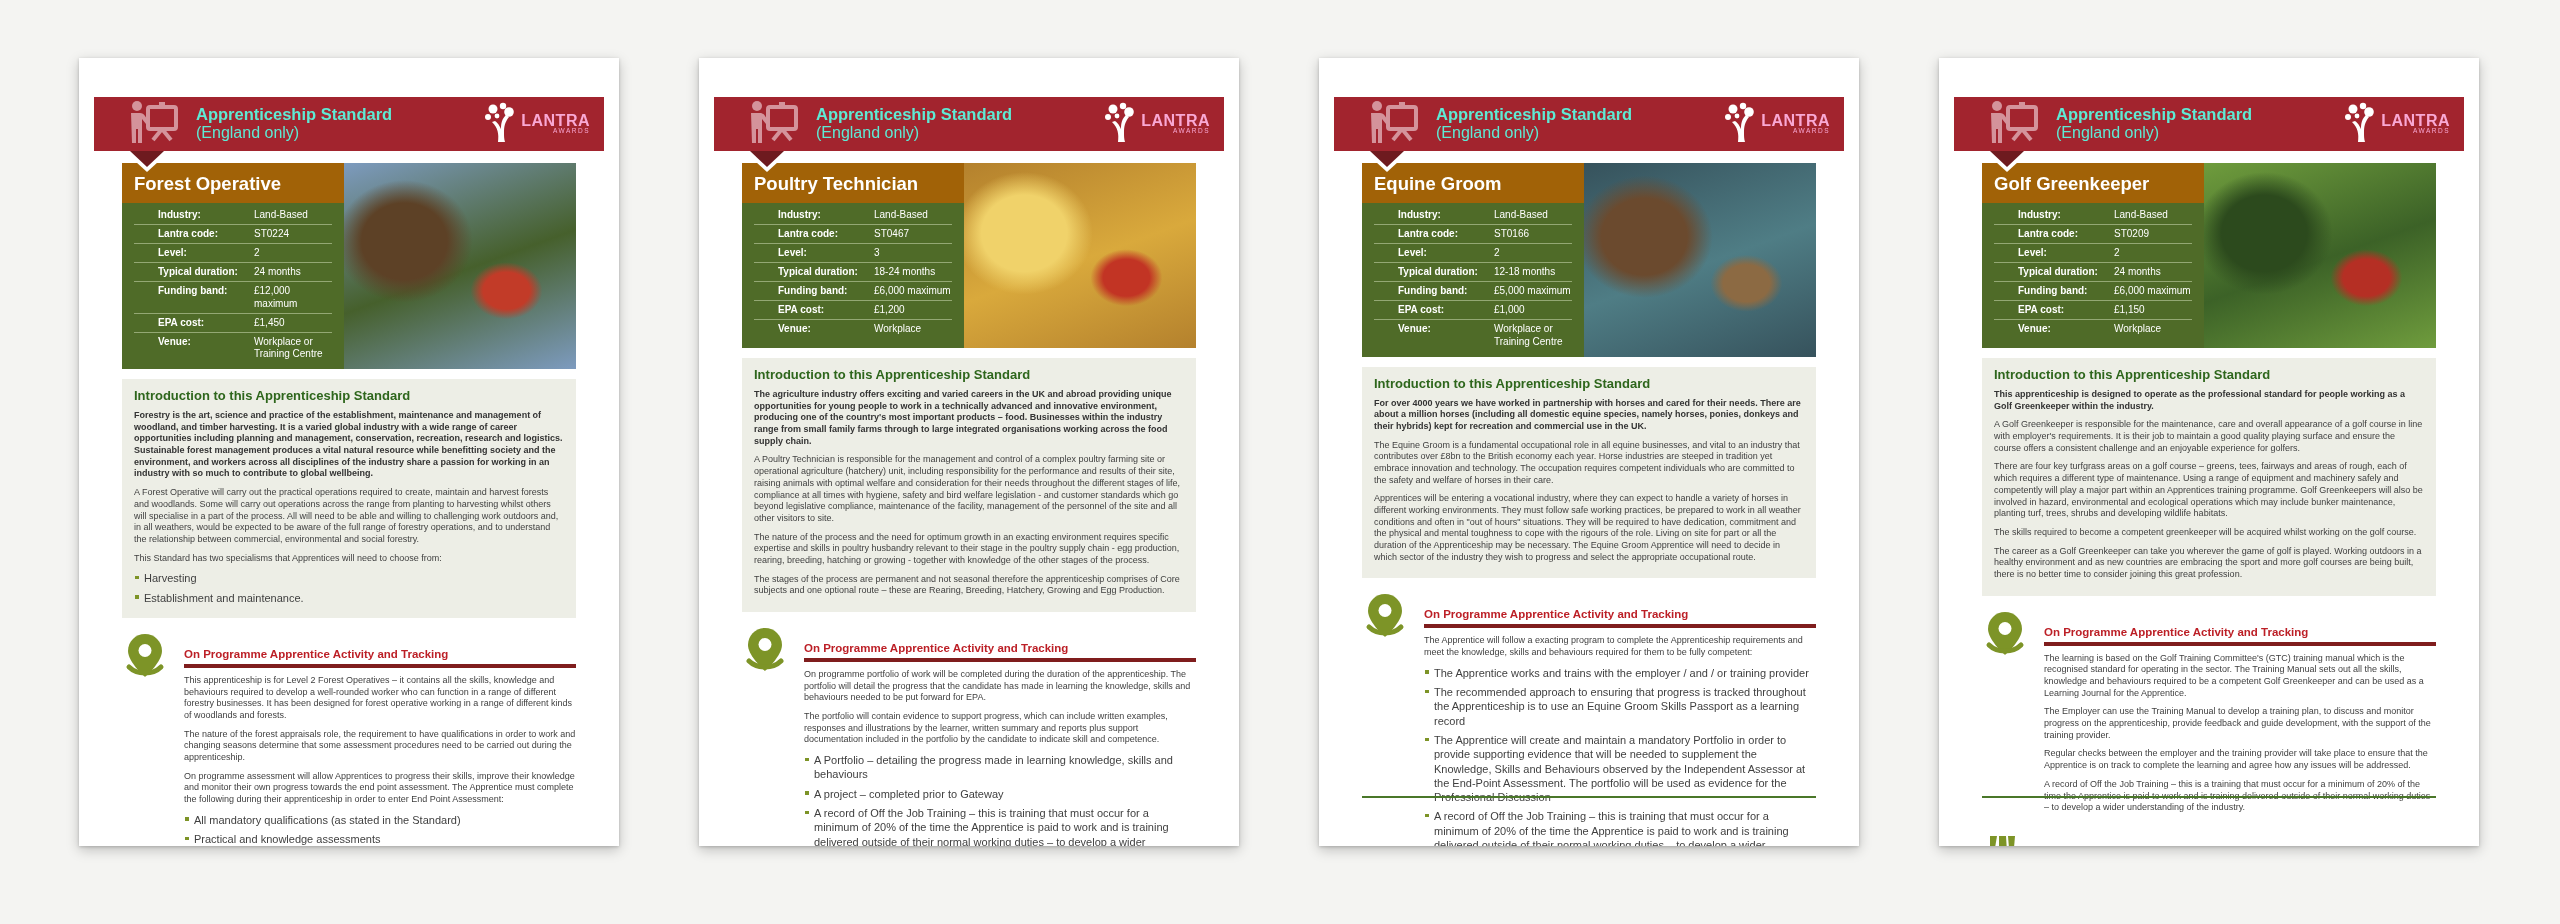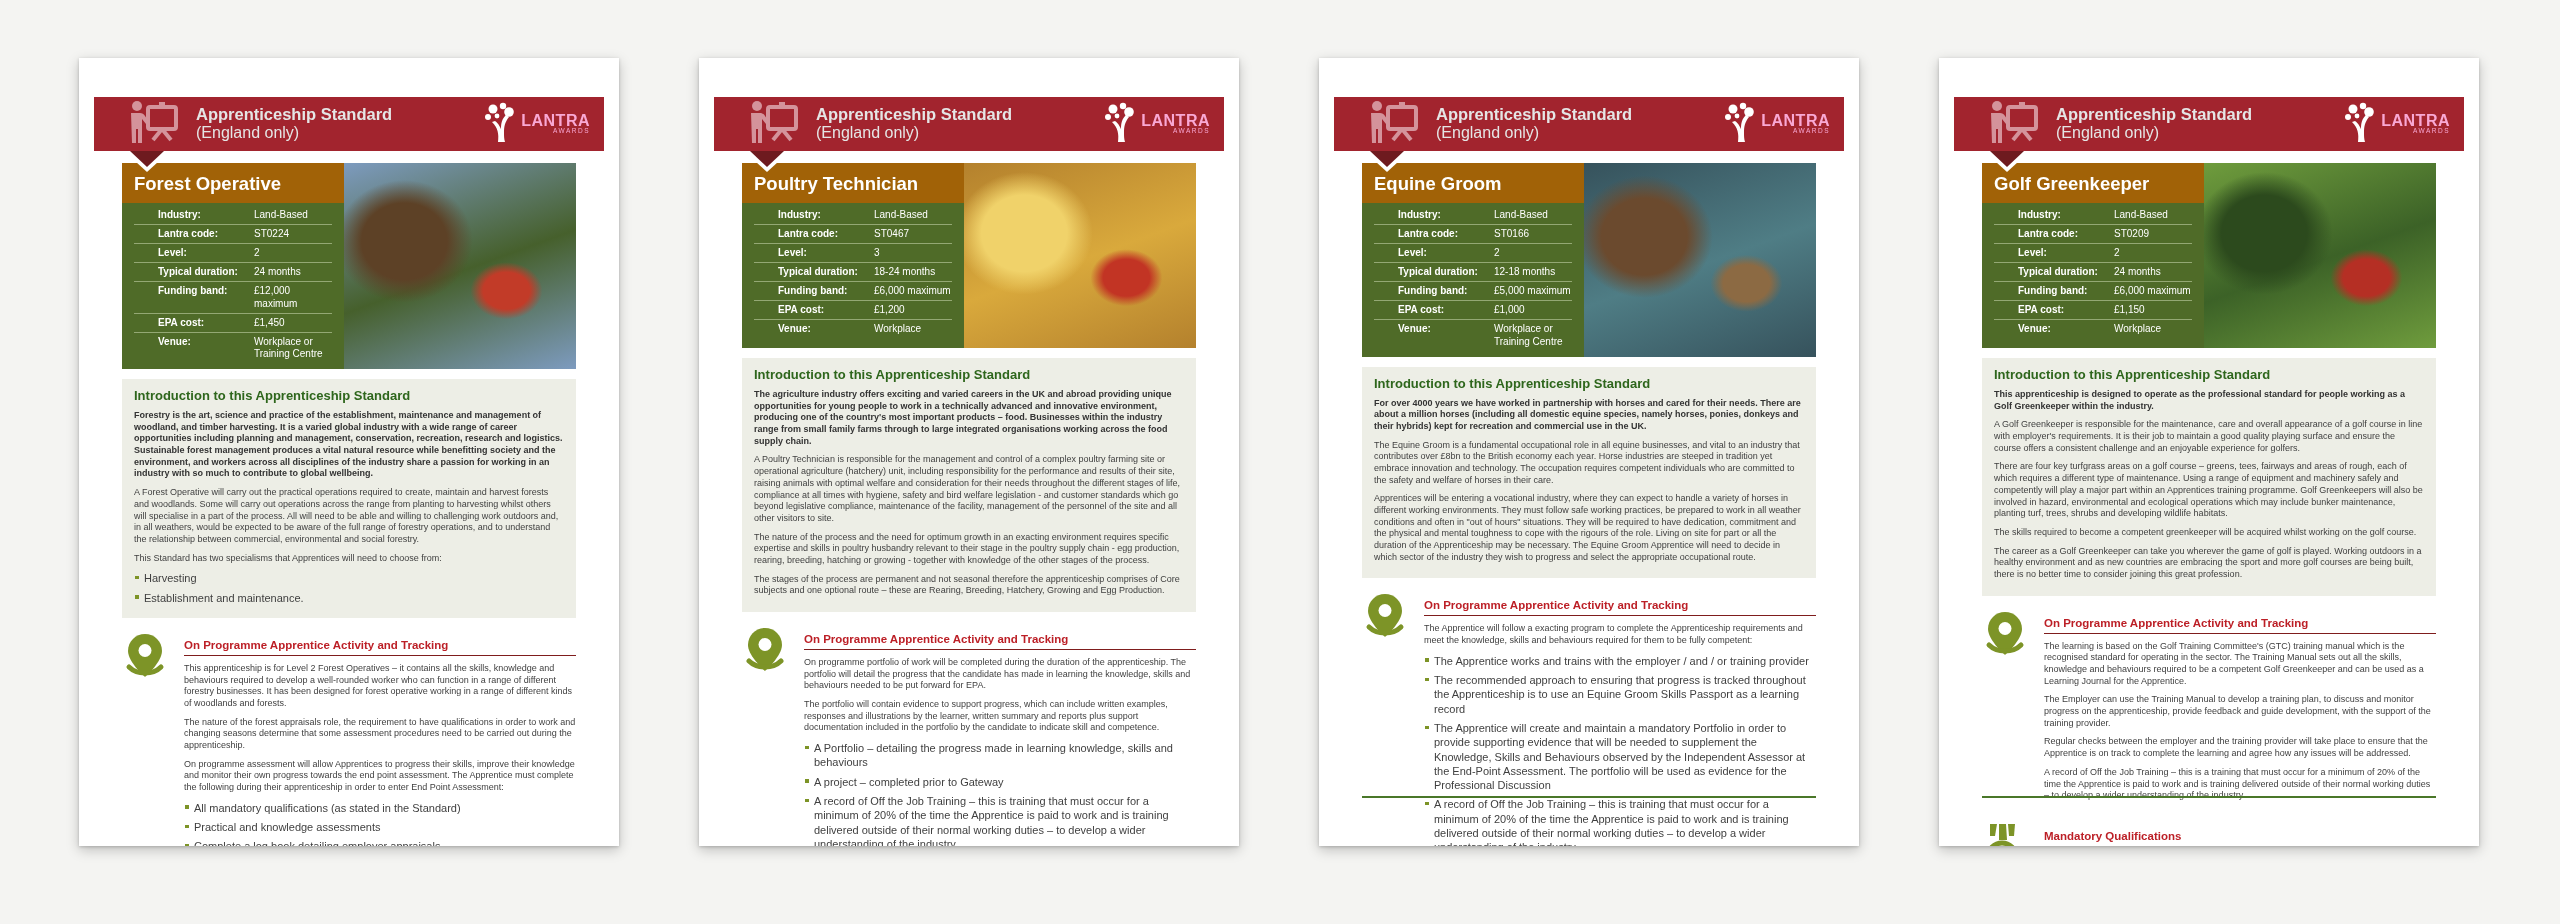--- a/index.html
+++ b/index.html
@@ -4,21 +4,21 @@
 <style>
   html,body{margin:0;padding:0;background:#f4f4f2;font-family:"Liberation Sans",sans-serif;}
   #canvas{position:relative;width:2560px;height:924px;overflow:hidden;background:#f4f4f2;}
   .page{position:absolute;top:58px;width:540px;height:788px;background:#ffffff;
         box-shadow:0 4px 12px rgba(0,0,0,.22),0 1px 3px rgba(0,0,0,.18);overflow:hidden;}
   .p0{left:79px}.p1{left:699px}.p2{left:1319px}.p3{left:1939px}
 
   
   .band{position:relative;margin:39px 15px 0;height:54px;background:#a2242e;display:flex;align-items:center;z-index:3;}
   .presenter{margin-left:34px;flex:0 0 auto;}
-  .hgroup{margin-left:16px;color:#e5e5e5;line-height:1.05;}
+  .hgroup{margin-left:16px;color:#5eead4;line-height:1.05;}
   .htitle{font-size:16.5px;font-weight:bold;}
   .hsub{font-size:16px;margin-top:2px;}
   .logo{position:absolute;right:14px;top:50%;transform:translateY(-50%);display:flex;align-items:center;color:#f9a8d4;}
   .logotext{margin-left:4px;text-align:right;line-height:.9;}
   .logoname{font-size:16px;font-weight:bold;letter-spacing:.5px;}
   .logosub{font-size:6.5px;letter-spacing:1.5px;}
 
   
   .notch{position:absolute;top:93px;left:45px;width:0;height:0;z-index:2;
          border-left:23px solid transparent;border-right:23px solid transparent;border-top:21px solid #ffffff;}
@@ -44,21 +44,21 @@
   .introhead{color:#2e661c;font-size:13px;font-weight:bold;margin:0 0 7px;}
   .body p{margin:0 0 7px;font-size:9px;line-height:1.3;color:#3f3f3f;}
   .body p.bold{font-weight:bold;color:#333;}
   .body ul{list-style:none;margin:0 0 4px;padding:0;}
   .body li{position:relative;margin:4px 0 5px;padding-left:10px;font-size:11px;line-height:1.3;color:#3f3f3f;}
   .body li::before{content:"";position:absolute;left:1px;top:4.5px;width:3.5px;height:3.5px;background:#7d9427;}
 
   
   .section{margin:13px 43px 0;display:grid;grid-template-columns:62px 1fr;}
   .iconcell{padding-top:2px;}
-  .redhead{color:#bc1f26;font-size:11.5px;font-weight:bold;border-bottom:1px solid #7f1d1d;padding-bottom:4px;margin:8px 0 7px;}
+  .redhead{color:#bc1f26;font-size:11.5px;font-weight:bold;border-bottom:4px solid #7f1d1d;padding-bottom:4px;margin:17px 0 7px;}
   .footline{position:absolute;left:43px;right:43px;bottom:48px;height:2px;background:#4a7729;}
 </style>
 </head>
 <body>
 
 <div id="canvas">
     <div class="page p0">
     <div class="band">
       <span class="presenter"><svg width="52" height="42" viewBox="0 0 52 42">
     <circle cx="9" cy="5" r="5" fill="#d4939b"></circle>

